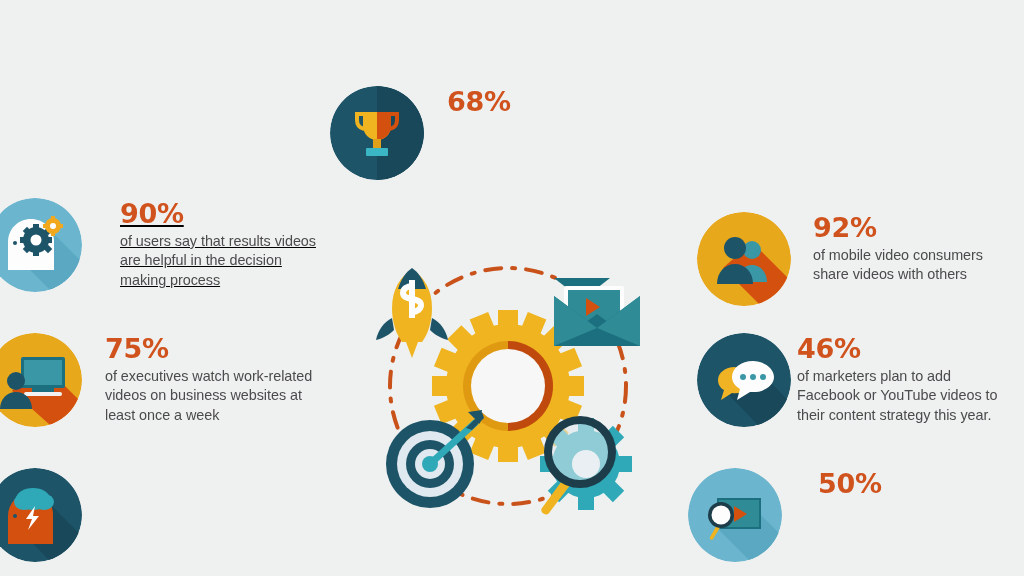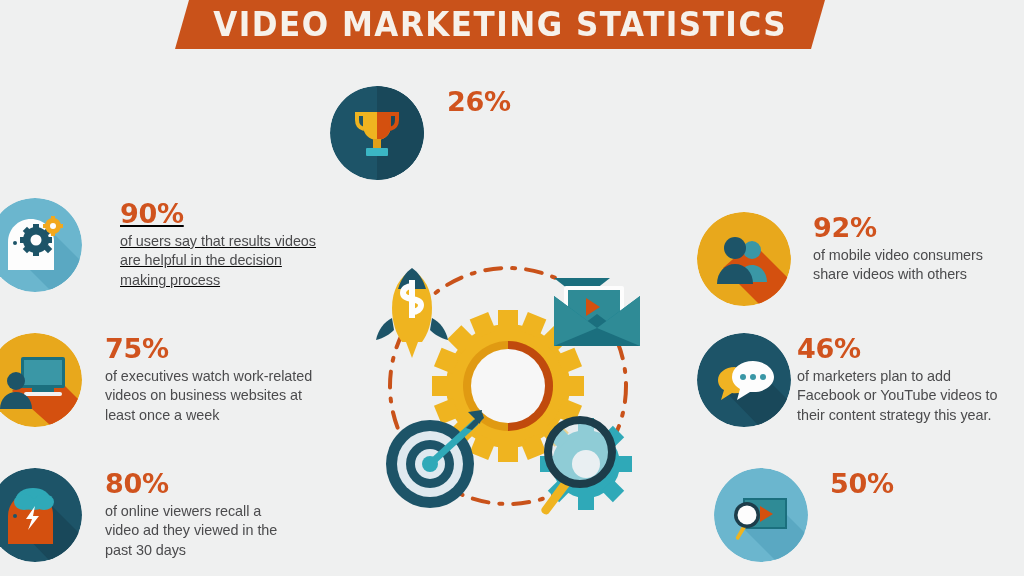--- a/index.html
+++ b/index.html
@@ -46,49 +46,46 @@
   .s90{left:-12px;top:198px;}
   .s90 .stat-txt{margin-left:38px;text-decoration:underline;}
   .s75{left:-12px;top:333px;}
   .s75 .stat-txt{margin-left:23px;}
   .s80{left:-12px;top:468px;}
   .s80 .stat-txt{margin-left:23px;}
   .s92{left:697px;top:212px;}
   .s92 .stat-txt{margin-left:22px;}
   .s46{left:697px;top:333px;}
   .s46 .stat-txt{margin-left:6px;}
-  .s50{left:714px;top:468px;}
+  .s50{left:688px;top:468px;gap:14px;}
   .s50 .stat-txt{margin-left:22px;}
 
   .center-art{position:absolute;left:368px;top:252px;width:280px;height:268px;}
 </style>
 </head>
 <body>
 
 <div id="stage">
 
-  <div class="banner">
-    <div class="banner-text">VIDEO MARKETING STATISTICS</div>
-  </div>
 
   <div class="stat s76">
     <div class="badge">
       <svg width="94" height="94" viewBox="0 0 94 94">
         <circle cx="47" cy="47" r="47" fill="#1d5468"></circle>
         <path d="M47 0a47 47 0 0 1 47 47 47 47 0 0 1-47 47z" fill="#19485a"></path>
         <path d="M33 26h28v14a14 14 0 0 1-28 0z" fill="#efb420"></path>
         <path d="M47 26h14v14a14 14 0 0 1-14 14z" fill="#d4500f"></path>
         <path d="M33 28h-6v6c0 5 3 8 7 9" fill="none" stroke="#efb420" stroke-width="4"></path>
         <path d="M61 28h6v6c0 5-3 8-7 9" fill="none" stroke="#d4500f" stroke-width="4"></path>
         <rect x="43" y="53" width="8" height="9" fill="#e0a01a"></rect>
         <rect x="36" y="62" width="22" height="8" rx="1" fill="#3bb6c4"></rect>
       </svg>
     </div>
     <div class="stat-txt">
-      <div class="pct">26%</div>
+      <div class="pct">68%</div>
     </div>
   </div>
 
   <div class="stat s90">
     <div class="badge">
       <svg width="94" height="94" viewBox="0 0 94 94">
         <circle cx="47" cy="47" r="47" fill="#6bb6ce"></circle>
         <path d="M60 30 L92 62 a47 47 0 0 1-30 30 L36 66z" fill="#5aa8c2"></path>
         <path d="M20 72V44c0-13 10-23 23-23 12 0 22 9 23 21v30z" fill="#fdfdfd"></path>
         <circle cx="27" cy="45" r="2" fill="#1d5468"></circle>
@@ -150,26 +147,20 @@
         <circle cx="47" cy="47" r="47" fill="#1d5468"></circle>
         <path d="M58 32 L92 66 a47 47 0 0 1-30 27 L32 62z" fill="#19485a"></path>
         <path d="M20 76V48c0-13 10-23 23-23 12 0 22 9 22 21v30z" fill="#d4500f"></path>
         <circle cx="27" cy="48" r="2" fill="#1d5468"></circle>
         <path d="M20 54h7v5h-7z" fill="#d4500f"></path>
         <ellipse cx="45" cy="31" rx="17" ry="11" fill="#2fa9b8"></ellipse>
         <ellipse cx="36" cy="34" rx="10" ry="8" fill="#2fa9b8"></ellipse>
         <ellipse cx="56" cy="34" rx="10" ry="8" fill="#2fa9b8"></ellipse>
         <path d="M47 38l-9 13h6l-4 11 11-14h-6z" fill="#fdfdfd"></path>
       </svg>
-    </div>
-    <div class="stat-txt">
-      <div class="pct">80%</div>
-      <div class="desc">of online viewers recall a
-video ad they viewed in the
-past 30 days</div>
     </div>
   </div>
 
   <div class="stat s92">
     <div class="badge">
       <svg width="94" height="94" viewBox="0 0 94 94">
         <circle cx="47" cy="47" r="47" fill="#e8a81c"></circle>
         <path d="M55 30 L92 67 a47 47 0 0 1-29 26 L26 56z" fill="#d4500f"></path>
         <circle cx="55" cy="38" r="9" fill="#3a97a6"></circle>
         <path d="M40 70c0-10 7-17 15-17s15 7 15 17z" fill="#3a97a6"></path>

